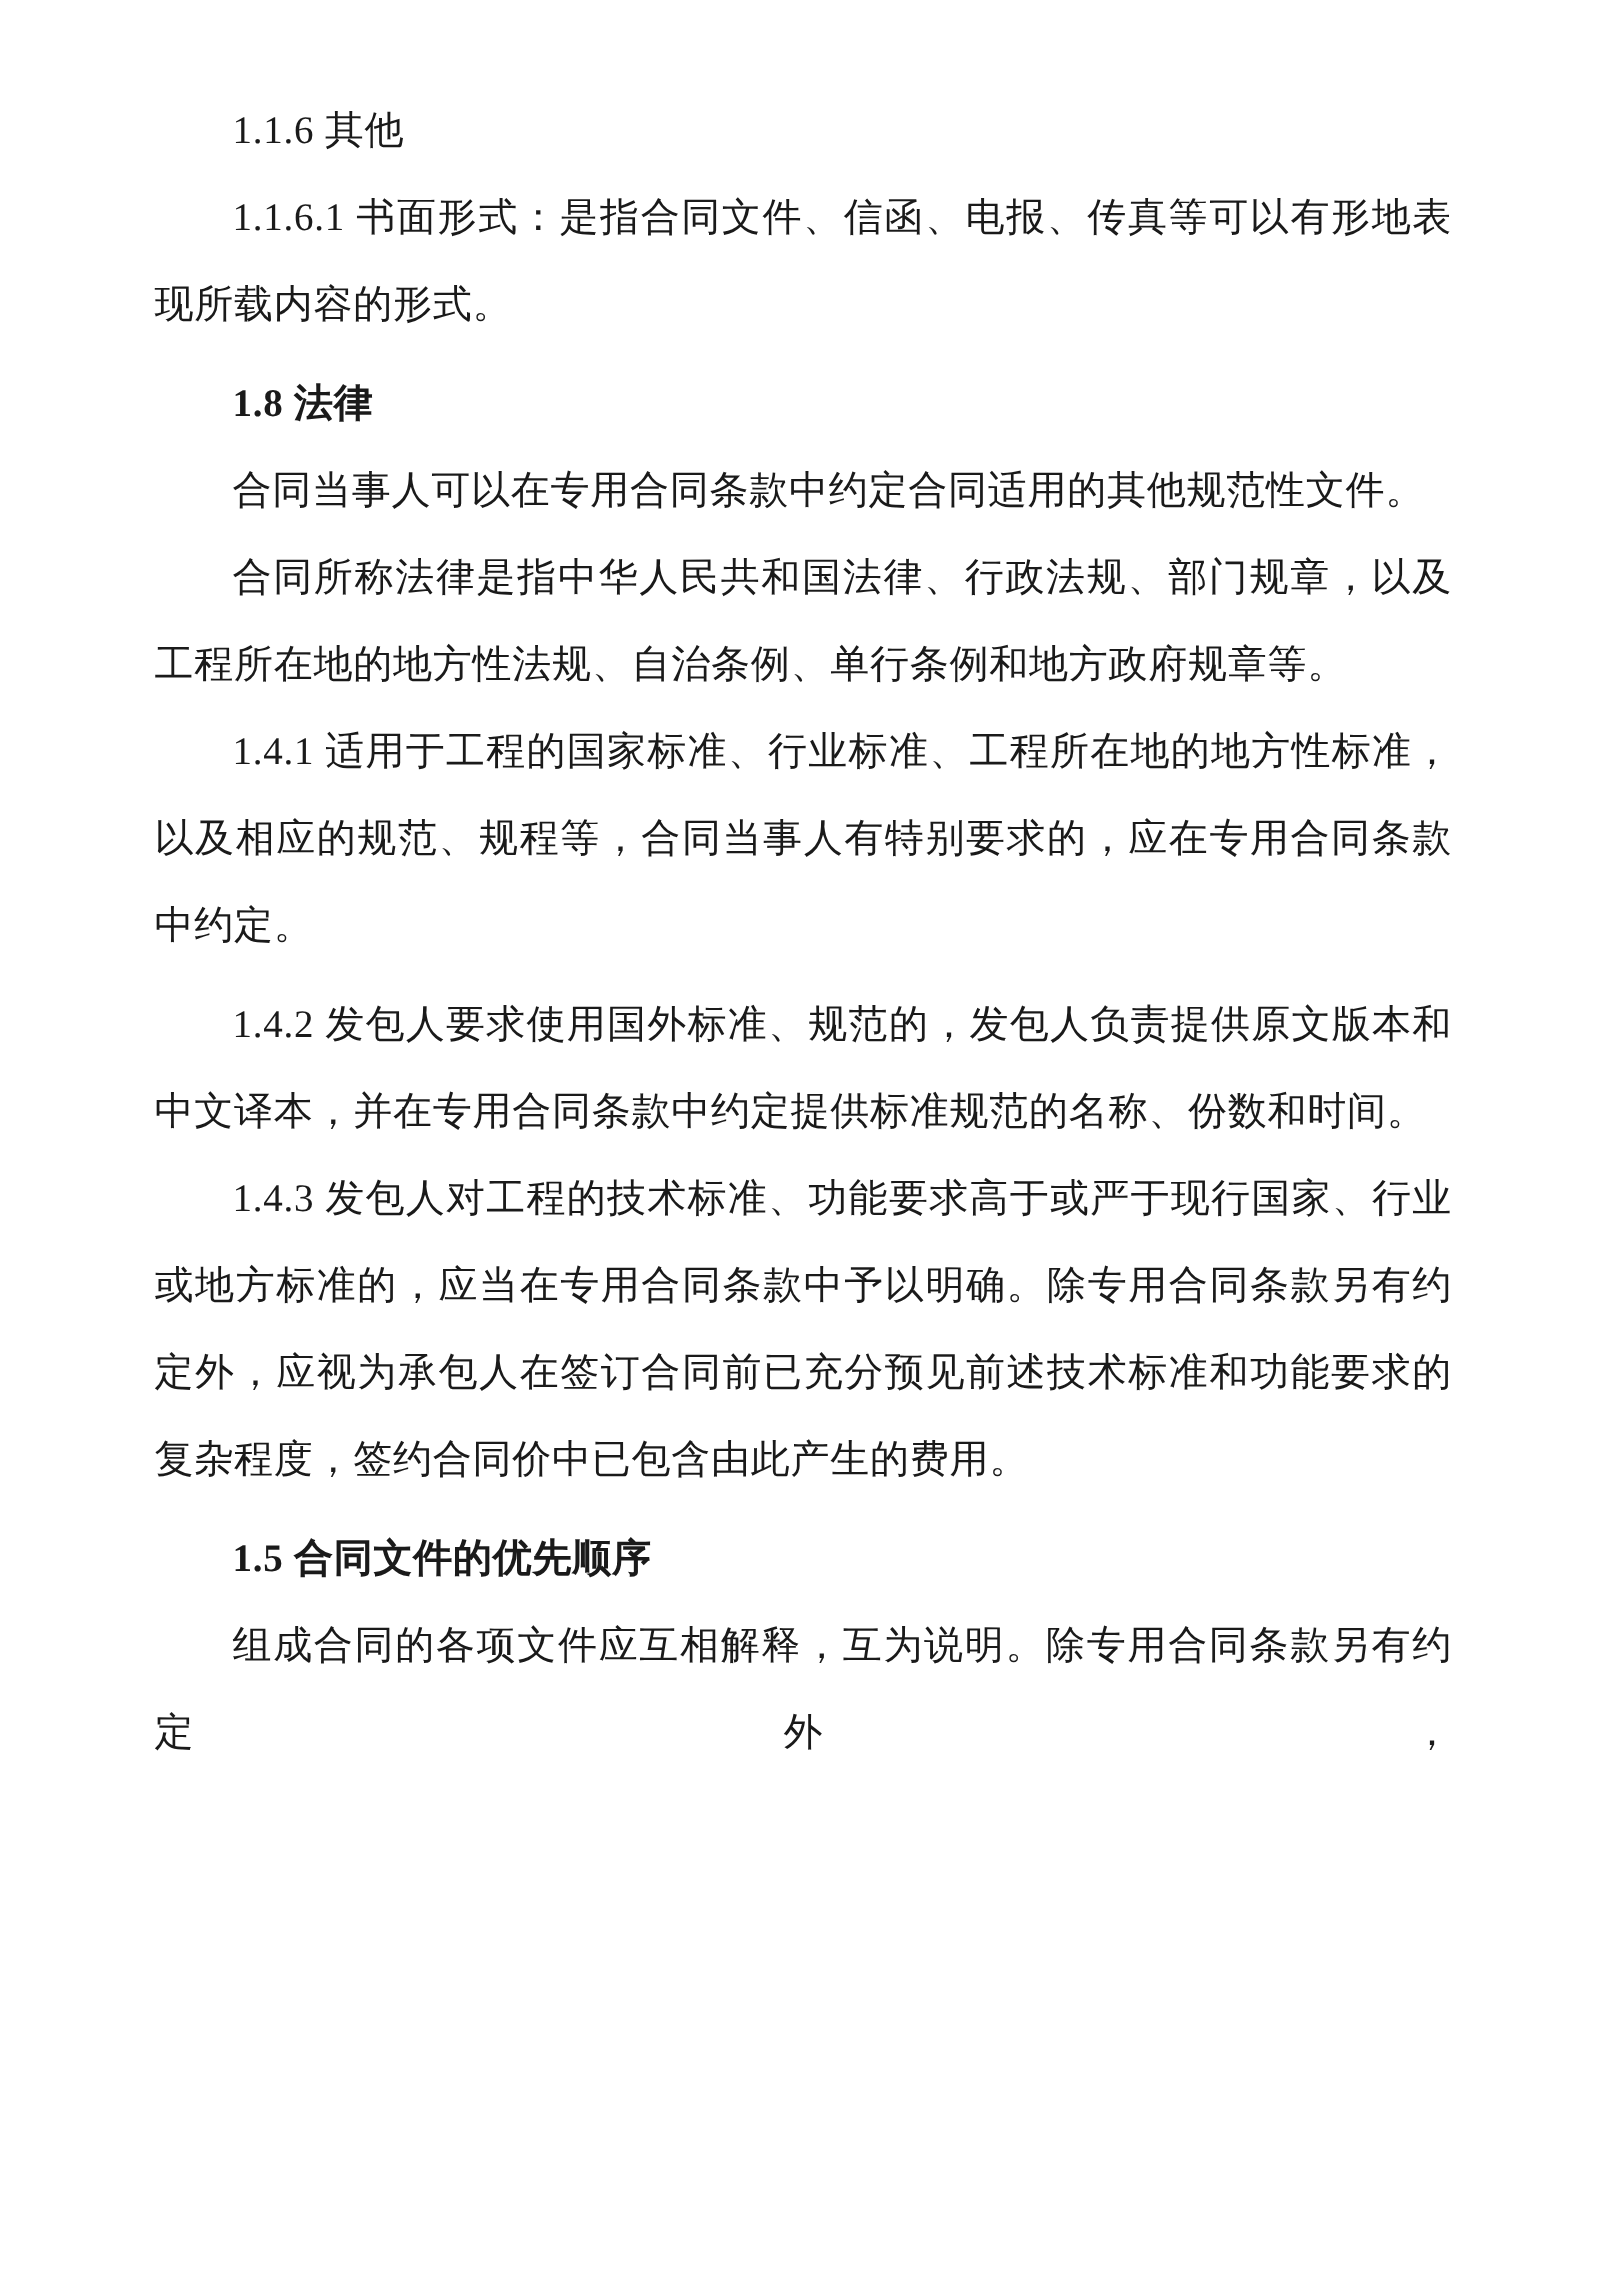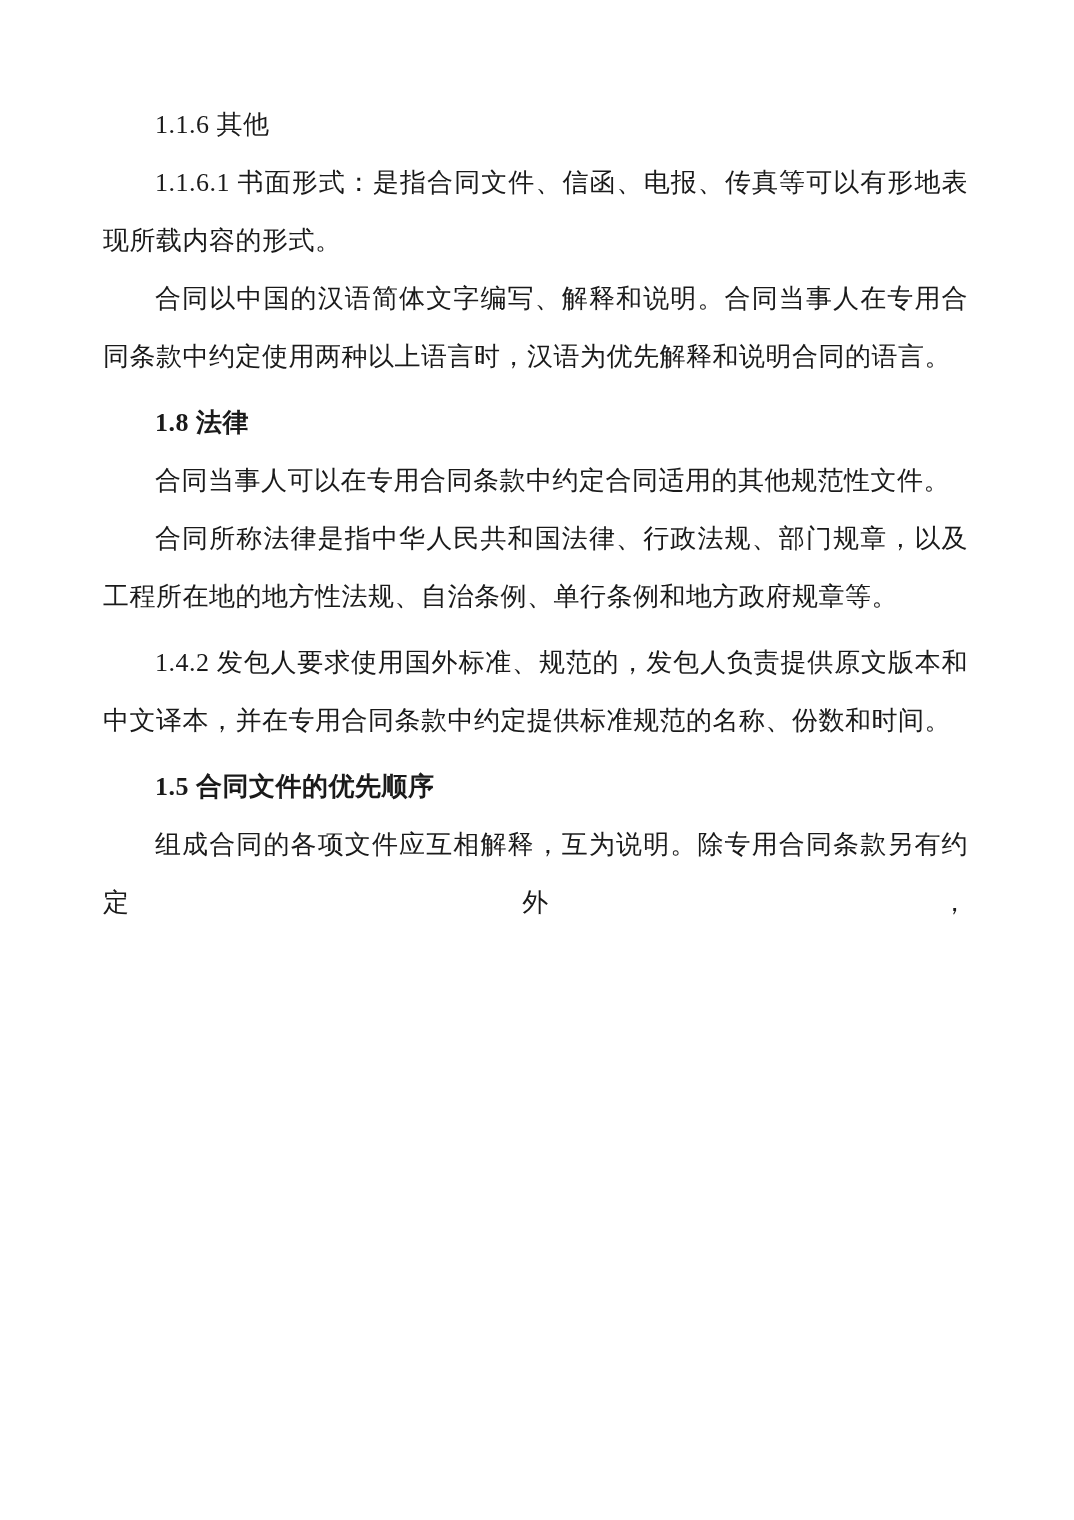--- a/index.html
+++ b/index.html
@@ -12,21 +12,21 @@
     height: 1520px;
     overflow: hidden;
     font-family: "Liberation Serif", "DejaVu Serif", serif;
   }
   .page {
     position: relative;
     width: 1074px;
     height: 1520px;
     background: #ffffff;
     box-sizing: border-box;
-    padding: 96px 106px 0 103px;
+    padding: 58px 106px 0 103px;
     color: #1a1a1a;
     border-radius: 20px;
   }
   .doc-block {
     font-size: 26px;
     line-height: 58px;
     margin: 0;
     text-indent: 2em;
     text-align: justify;
     word-break: break-all;
@@ -53,30 +53,31 @@
 </head>
 <body>
 
 <div class="page">
 
   <p class="doc-block subheading">1.1.6 其他</p>
 
   <p class="doc-block paragraph">1.1.6.1 书面形式：是指合同文件、信函、电报、传真等可以有形地表现所载内容的形式。</p>
 
 
-  <p class="doc-block paragraph">合同以中国的汉语简体文字编写、解释和说明。合同当事人在专用合同条款中约定使用两种以上语言时，汉语为优先解释和说明合同的语言。</p>
 
   <p class="doc-block section-heading">1.8 法律</p>
 
   <p class="doc-block paragraph">合同当事人可以在专用合同条款中约定合同适用的其他规范性文件。</p>
 
   <p class="doc-block paragraph">合同所称法律是指中华人民共和国法律、行政法规、部门规章，以及工程所在地的地方性法规、自治条例、单行条例和地方政府规章等。</p>
 
 
+  <p class="doc-block paragraph">1.4.1 适用于工程的国家标准、行业标准、工程所在地的地方性标准，以及相应的规范、规程等，合同当事人有特别要求的，应在专用合同条款中约定。</p>
 
   <p class="doc-block paragraph mt-sm">1.4.2 发包人要求使用国外标准、规范的，发包人负责提供原文版本和中文译本，并在专用合同条款中约定提供标准规范的名称、份数和时间。</p>
 
+  <p class="doc-block paragraph">1.4.3 发包人对工程的技术标准、功能要求高于或严于现行国家、行业或地方标准的，应当在专用合同条款中予以明确。除专用合同条款另有约定外，应视为承包人在签订合同前已充分预见前述技术标准和功能要求的复杂程度，签约合同价中已包含由此产生的费用。</p>
 
   <p class="doc-block section-heading">1.5 合同文件的优先顺序</p>
 
   <p class="doc-block paragraph justify-last">组成合同的各项文件应互相解释，互为说明。除专用合同条款另有约定外，</p>
 
 </div>
 
 </body></html>

